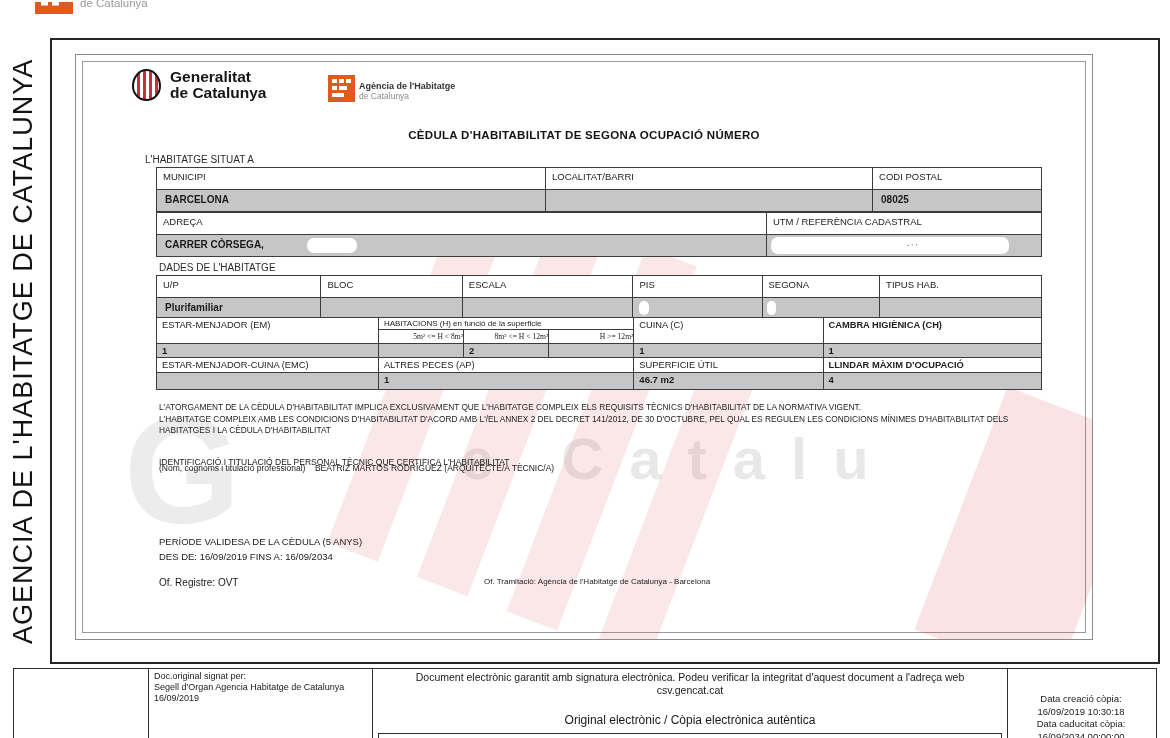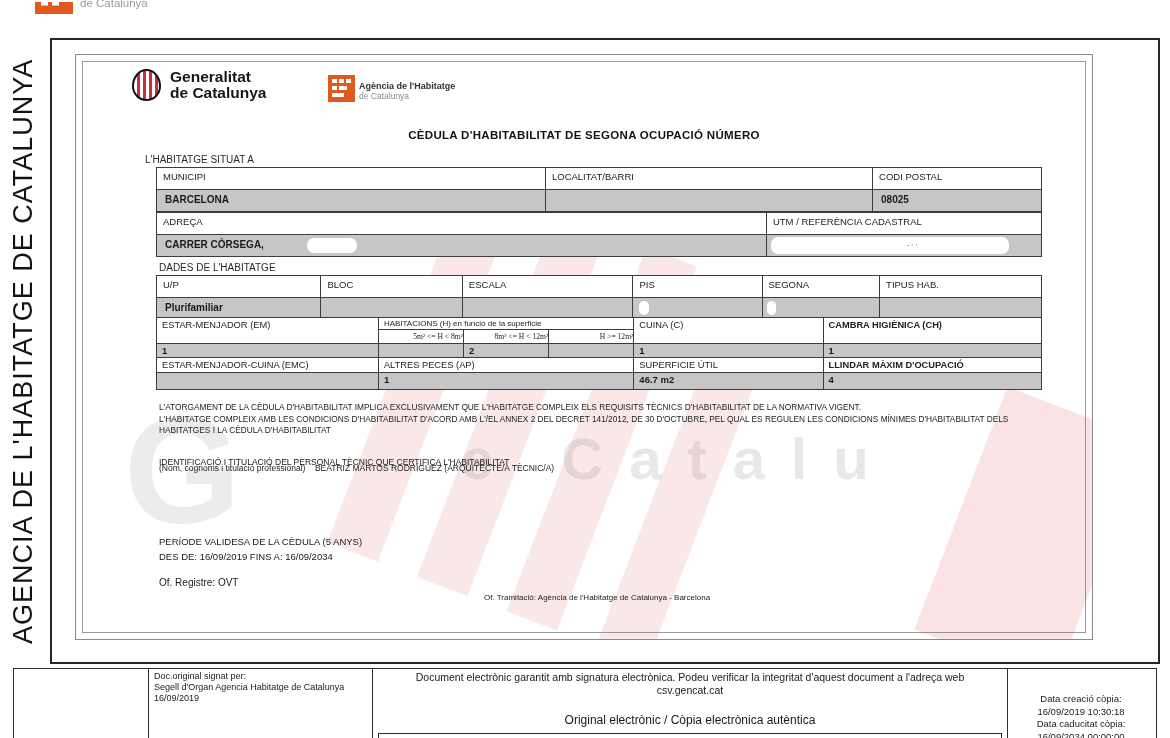--- a/index.html
+++ b/index.html
@@ -68,21 +68,21 @@
   .subvals{display:flex;padding:0;}
   .subvals div{flex:1;box-sizing:border-box;border-right:1px solid #3c3c3c;padding:1px 0 1px 5px;}
   .subvals div:last-child{border-right:none;}
 
   .legal{position:absolute;left:83px;top:347px;width:880px;font-size:8.3px;line-height:11.5px;color:#222;}
   .tech1{position:absolute;left:83px;top:402px;font-size:8.5px;}
   .tech2{position:absolute;left:83px;top:408px;font-size:8.5px;}
   .period1{position:absolute;left:83px;top:481px;font-size:9.5px;}
   .period2{position:absolute;left:83px;top:496px;font-size:9.5px;}
   .of-reg{position:absolute;left:83px;top:522px;font-size:10px;}
-  .of-tram{position:absolute;left:408px;top:522px;font-size:8px;margin-top:16px;}
+  .of-tram{position:absolute;left:408px;top:522px;font-size:8px;}
 
   
   .footer{position:absolute;left:13px;top:668px;width:1144px;height:110px;border:1.5px solid #2e2e2e;
           display:flex;box-sizing:border-box;background:#fff;}
   .fc{box-sizing:border-box;border-right:1.5px solid #2e2e2e;position:relative;}
   .fc:last-child{border-right:none;}
   .fc1{width:135px;}
   .fc2{width:224px;padding:2px 5px;font-size:9px;line-height:11px;color:#222;}
   .fc3{width:635px;text-align:center;}
   .fc3 .verify{padding-top:2px;font-size:10.5px;line-height:13px;}

